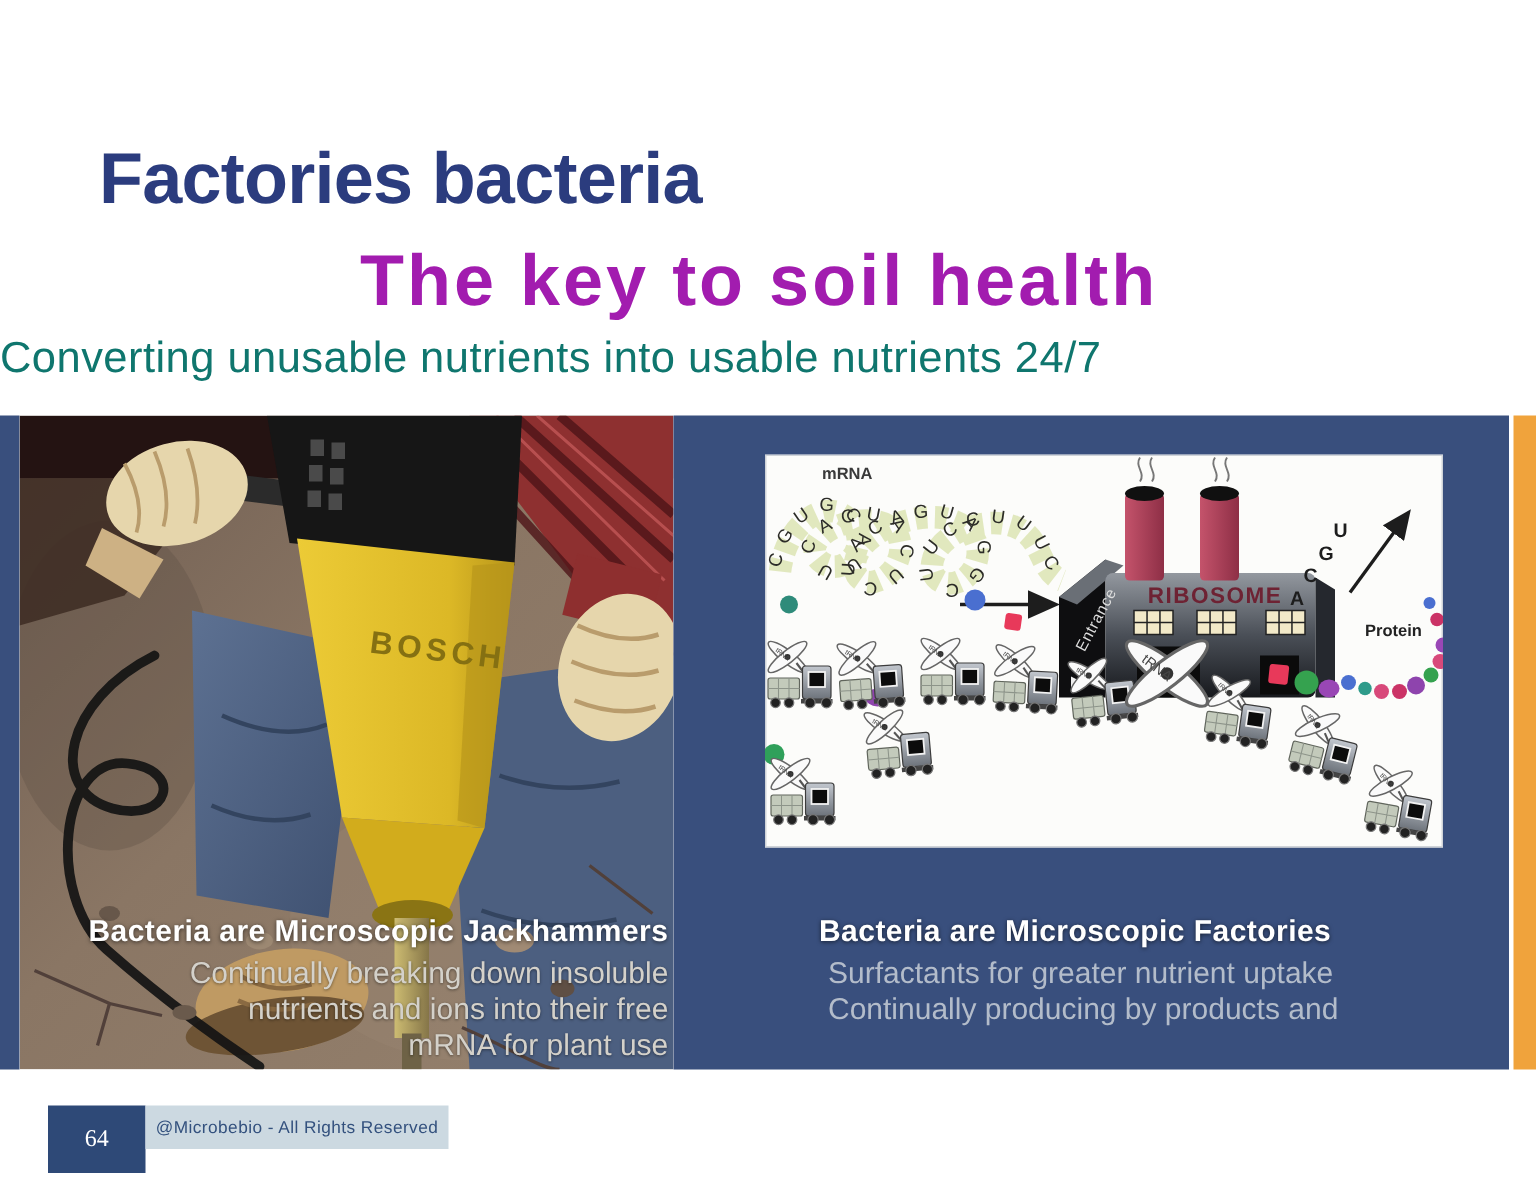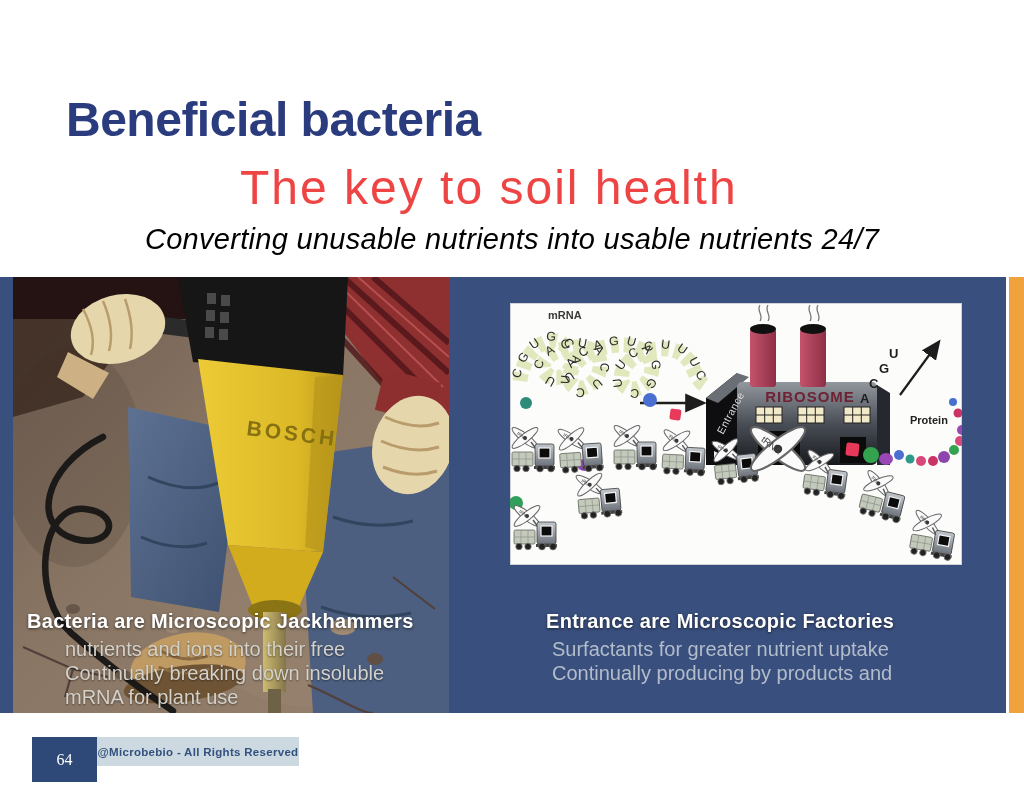--- a/index.html
+++ b/index.html
@@ -1,54 +1,54 @@
 <!DOCTYPE html>
 <html><head>
 <meta charset="utf-8">
 <style>
   html,body{margin:0;padding:0;background:#ffffff;}
   .slide{position:relative;width:1024px;height:791px;background:#ffffff;overflow:hidden;
          font-family:"Liberation Sans",sans-serif;}
   
   .title{position:absolute;left:66px;top:60px;font-size:48px;font-weight:bold;
          color:#2b3c7e;letter-spacing:-0.5px;white-space:nowrap;}
-  .subtitle{position:absolute;left:240px;top:120px;font-size:48px;font-weight:400;
-         color:#ef4444;letter-spacing:2px;white-space:nowrap;}
-  .tagline{position:absolute;left:0;top:223px;width:1024px;text-align:center;
-         font-size:29px;font-style:italic;color:#000000;letter-spacing:0.3px;white-space:nowrap;}
+  .subtitle{position:absolute;left:240px;top:120px;font-size:48px;font-weight:700;
+         color:#a21caf;letter-spacing:2px;white-space:nowrap;}
+  .tagline{position:absolute;left:0;top:223px;width:1024px;text-align:left;
+         font-size:29px;color:#0f766e;letter-spacing:0.3px;white-space:nowrap;}
   
   .band{position:absolute;left:0;top:277px;width:1024px;height:436px;}
   .accent-left{position:absolute;left:0;top:0;width:13px;height:436px;background:#394f7d;}
   .photo-panel{position:absolute;left:13px;top:0;width:436px;height:436px;margin:0;overflow:hidden;}
   .photo-panel svg{display:block;}
-  .photo-caption{position:absolute;left:14px;top:333px;width:96%;}
+  .photo-caption{position:absolute;left:14px;top:333px;width:96%;text-align:right;}
   .cap-title{font-size:20px;font-weight:bold;color:#ffffff;letter-spacing:0.3px;
              text-shadow:0 1px 3px rgba(0,0,0,.6);white-space:nowrap;}
   .cap-lines{margin-left:38px;margin-top:4px;font-size:20px;line-height:24px;
              color:#d4d1ca;text-shadow:0 1px 2px rgba(0,0,0,.45);}
   .factory-panel{position:absolute;left:449px;top:0;width:557px;height:436px;background:#394f7d;}
   .diagram{position:absolute;left:61px;top:26px;width:452px;height:262px;background:#fcfcfa;
            box-shadow:0 0 0 1px #cfd3d8 inset;}
   .factory-caption{position:absolute;left:97px;top:333px;width:440px;}
   .factory-caption .cap-lines{margin-left:6px;color:#b3bcca;text-shadow:none;}
   .accent-right{position:absolute;left:1009px;top:0;width:15px;height:436px;background:#f0a33c;}
   
   .page-box{position:absolute;left:32px;top:737px;width:65px;height:45px;background:#2e4977;
             color:#ffffff;font-family:"Liberation Serif",serif;font-size:16px;
             display:flex;align-items:center;justify-content:center;}
   .copyright-box{position:absolute;left:97px;top:737px;width:202px;height:29px;background:#ccd9e1;
             color:#33517e;font-size:11.5px;letter-spacing:0.3px;
-            display:flex;align-items:center;justify-content:center;white-space:nowrap;font-weight:bold;}
+            display:flex;align-items:center;justify-content:center;white-space:nowrap;}
 </style>
 </head>
 <body>
 
 <div class="slide">
 
-  <h1 class="title">Beneficial bacteria</h1>
+  <h1 class="title">Factories bacteria</h1>
   <h2 class="subtitle">The key to soil health</h2>
   <div class="tagline">Converting unusable nutrients into usable nutrients 24/7</div>
 
   <div class="band">
     <div class="accent-left"></div>
 
     <figure class="photo-panel">
       <svg width="436" height="436" viewBox="0 0 436 436">
         <defs>
           <linearGradient id="concrete" x1="0" y1="0" x2="1" y2="1">
@@ -136,22 +136,22 @@
         <g>
           <rect x="372" y="92" width="58" height="42" fill="#8e2f2f" transform="rotate(14 372 92)"></rect>
           <ellipse cx="400" cy="168" rx="40" ry="50" fill="#e6d6ac" transform="rotate(18 400 168)"></ellipse>
           <path d="M 372,140 q 30,14 54,6 M 368,164 q 32,14 58,6 M 370,190 q 30,12 54,4" stroke="#b99c6c" stroke-width="3" fill="none"></path>
         </g>
       </svg>
 
       <figcaption class="photo-caption">
         <div class="cap-title">Bacteria are Microscopic Jackhammers</div>
         <div class="cap-lines">
+          <div>Continually breaking down insoluble</div>
           <div>nutrients and ions into their free</div>
-          <div>Continually breaking down insoluble</div>
           <div>mRNA for plant use</div>
         </div>
       </figcaption>
     </figure>
 
     <section class="factory-panel">
       <div class="diagram">
         <svg width="452" height="262" viewBox="0 0 452 262">
           <defs>
             <linearGradient id="factGrad" x1="0" y1="0" x2="0" y2="1">
@@ -275,21 +275,21 @@
             <use href="#robot" transform="translate(356,168) rotate(14)"></use>
             <use href="#robot" transform="translate(404,208) rotate(10)"></use>
             <use href="#robot" transform="translate(64,174) rotate(-5)"></use>
             <use href="#robot" transform="translate(2,204)"></use>
           </g>
           <use href="#prop" transform="translate(268,146) scale(2.1)"></use>
         </svg>
       </div>
 
       <div class="factory-caption">
-        <div class="cap-title">Entrance are Microscopic Factories</div>
+        <div class="cap-title">Bacteria are Microscopic Factories</div>
         <div class="cap-lines">
           <div>Surfactants for greater nutrient uptake</div>
           <div>Continually producing by products and</div>
         </div>
       </div>
     </section>
 
     <div class="accent-right"></div>
   </div>
 

